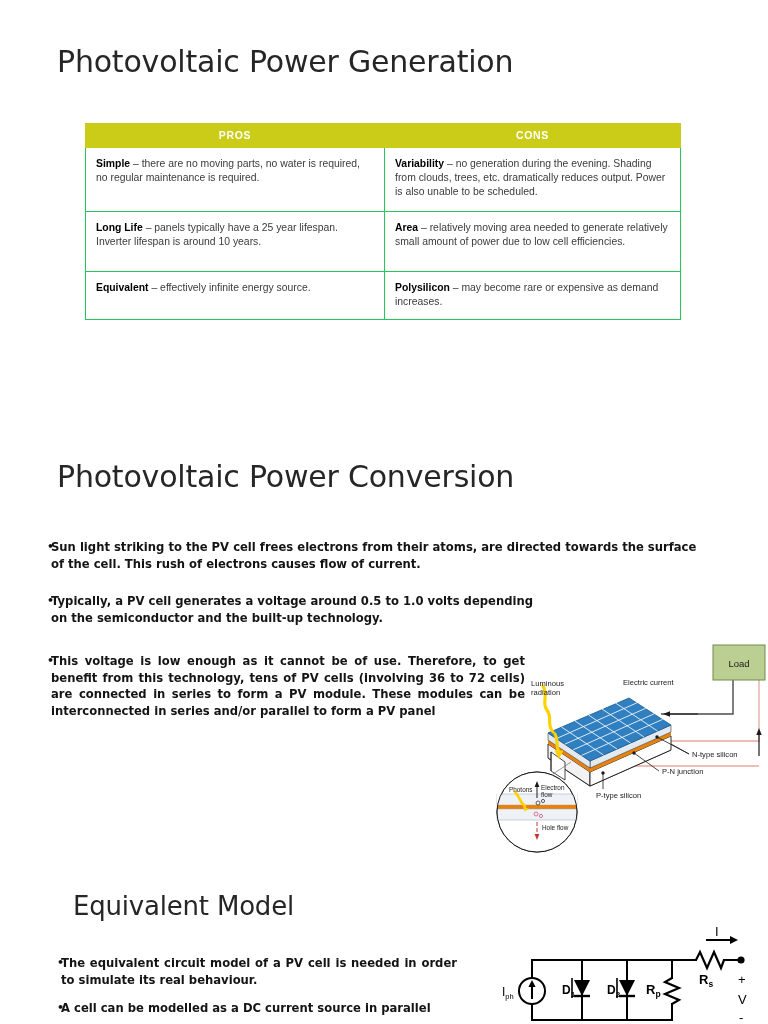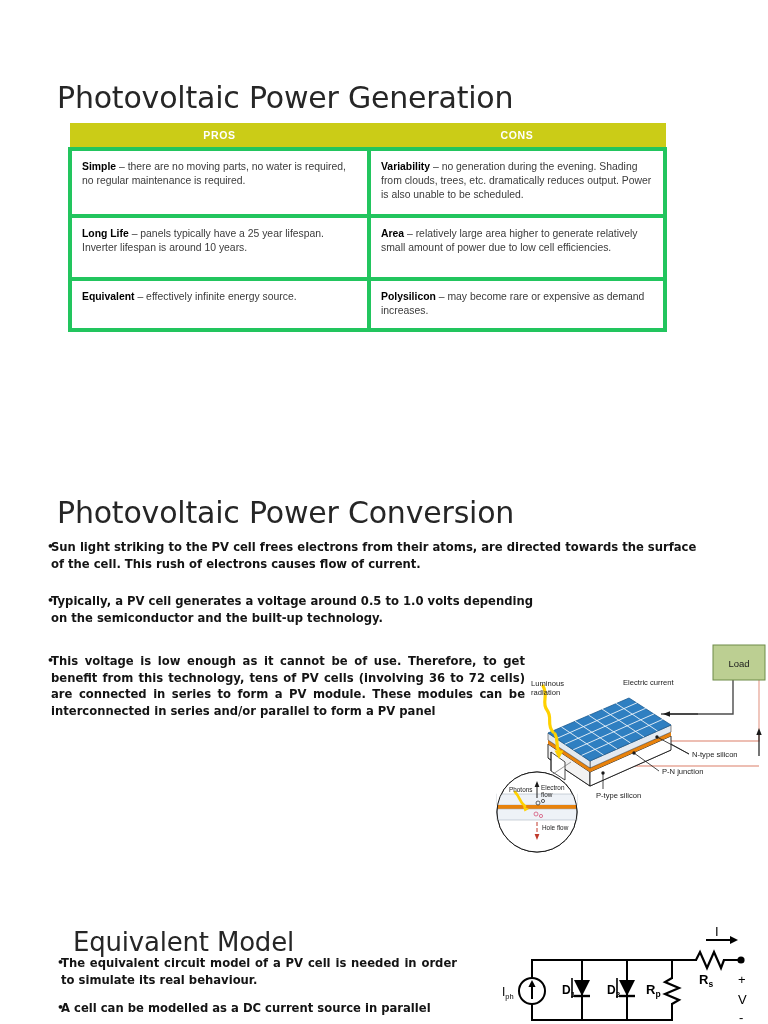--- a/index.html
+++ b/index.html
@@ -18,50 +18,49 @@
   }
 
   
   .slide-title {
     position: absolute;
     font-family: "DejaVu Sans", sans-serif;
     font-weight: 400;
     color: #262626;
     letter-spacing: -0.2px;
     white-space: nowrap;
-    margin-top: 36px;
   }
   #title-generation { left: 57px; top: 44px;  font-size: 30px; }
   #title-conversion { left: 57px; top: 459px; font-size: 30px; }
   #title-equivalent { left: 73px; top: 891px; font-size: 26px; }
 
   
   .pros-cons-table {
     position: absolute;
-    left: 68px;
+    left: 85px;
     top: 123px;
     width: 593px;
     border-collapse: collapse;
     table-layout: fixed;
     background: #ffffff;
   }
   .pros-cons-table th {
     background: #cbcc17;
     color: #ffffff;
     font-family: "Liberation Sans", sans-serif;
     font-size: 10.5px;
     font-weight: bold;
     letter-spacing: 0.7px;
     text-align: center;
     padding: 5px 0 6px 0;
     border: 1px solid #cbcc17;
     height: 11px;
   }
   .pros-cons-table td {
-    border: 4px solid #22c55e;
+    border: 1px solid #22c55e;
     padding: 9px 10px 10px 10px;
     font-size: 10.4px;
     line-height: 1.33;
     color: #3b3b3b;
     vertical-align: top;
   }
   .pros-cons-table td b {
     color: #000000;
     font-weight: bold;
   }
@@ -128,21 +127,21 @@
       <th style="width:295px">CONS</th>
     </tr>
   </thead>
   <tbody>
     <tr class="r1">
       <td><b>Simple</b><span> – there are no moving parts, no water is required, no regular maintenance is required.</span></td>
       <td><b>Variability</b><span> – no generation during the evening. Shading from clouds, trees, etc. dramatically reduces output. Power is also unable to be scheduled.</span></td>
     </tr>
     <tr class="r3">
       <td><b>Long Life</b><span> – panels typically have a 25 year lifespan. Inverter lifespan is around 10 years.</span></td>
-      <td><b>Area</b><span> – relatively large area higher to generate relatively small amount of power due to low cell efficiencies.</span></td>
+      <td><b>Area</b><span> – relatively moving area needed to generate relatively small amount of power due to low cell efficiencies.</span></td>
     </tr>
     <tr class="r5">
       <td><b>Equivalent</b><span> – effectively infinite energy source.</span></td>
       <td><b>Polysilicon</b><span> – may become rare or expensive as demand increases.</span></td>
     </tr>
   </tbody>
 </table>
 
 <div class="slide-title" id="title-conversion">Photovoltaic Power Conversion</div>
 

